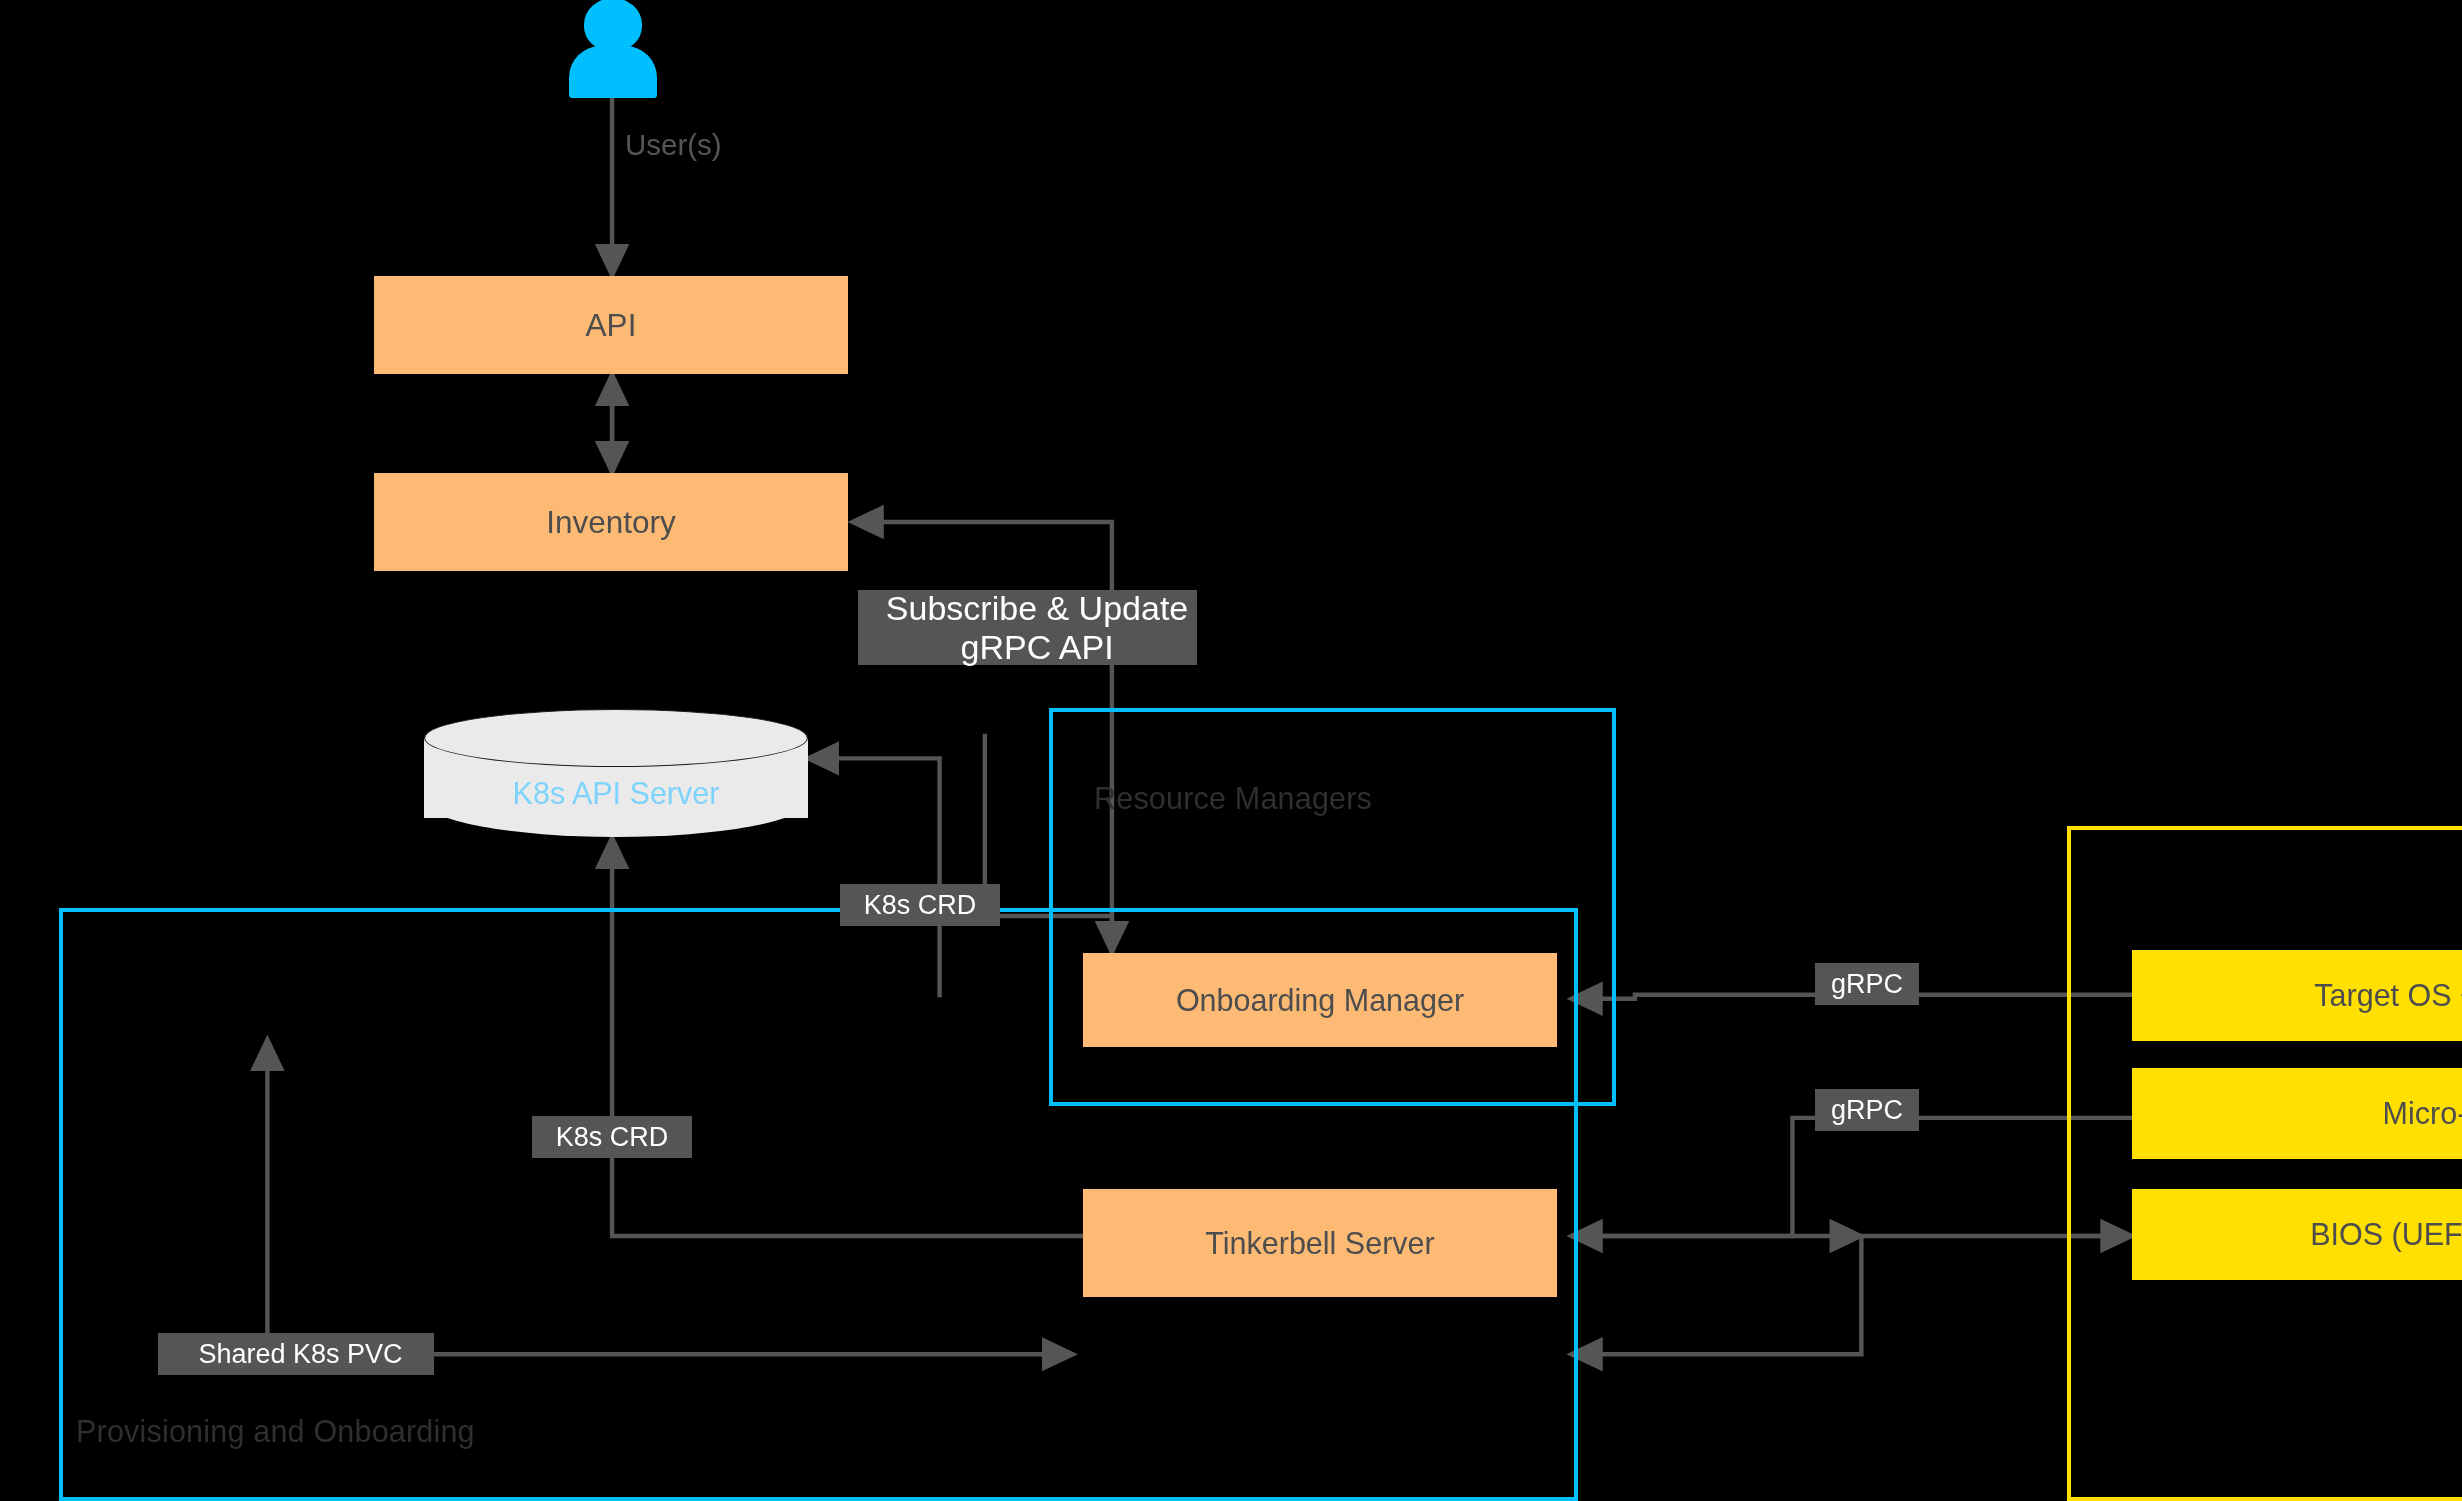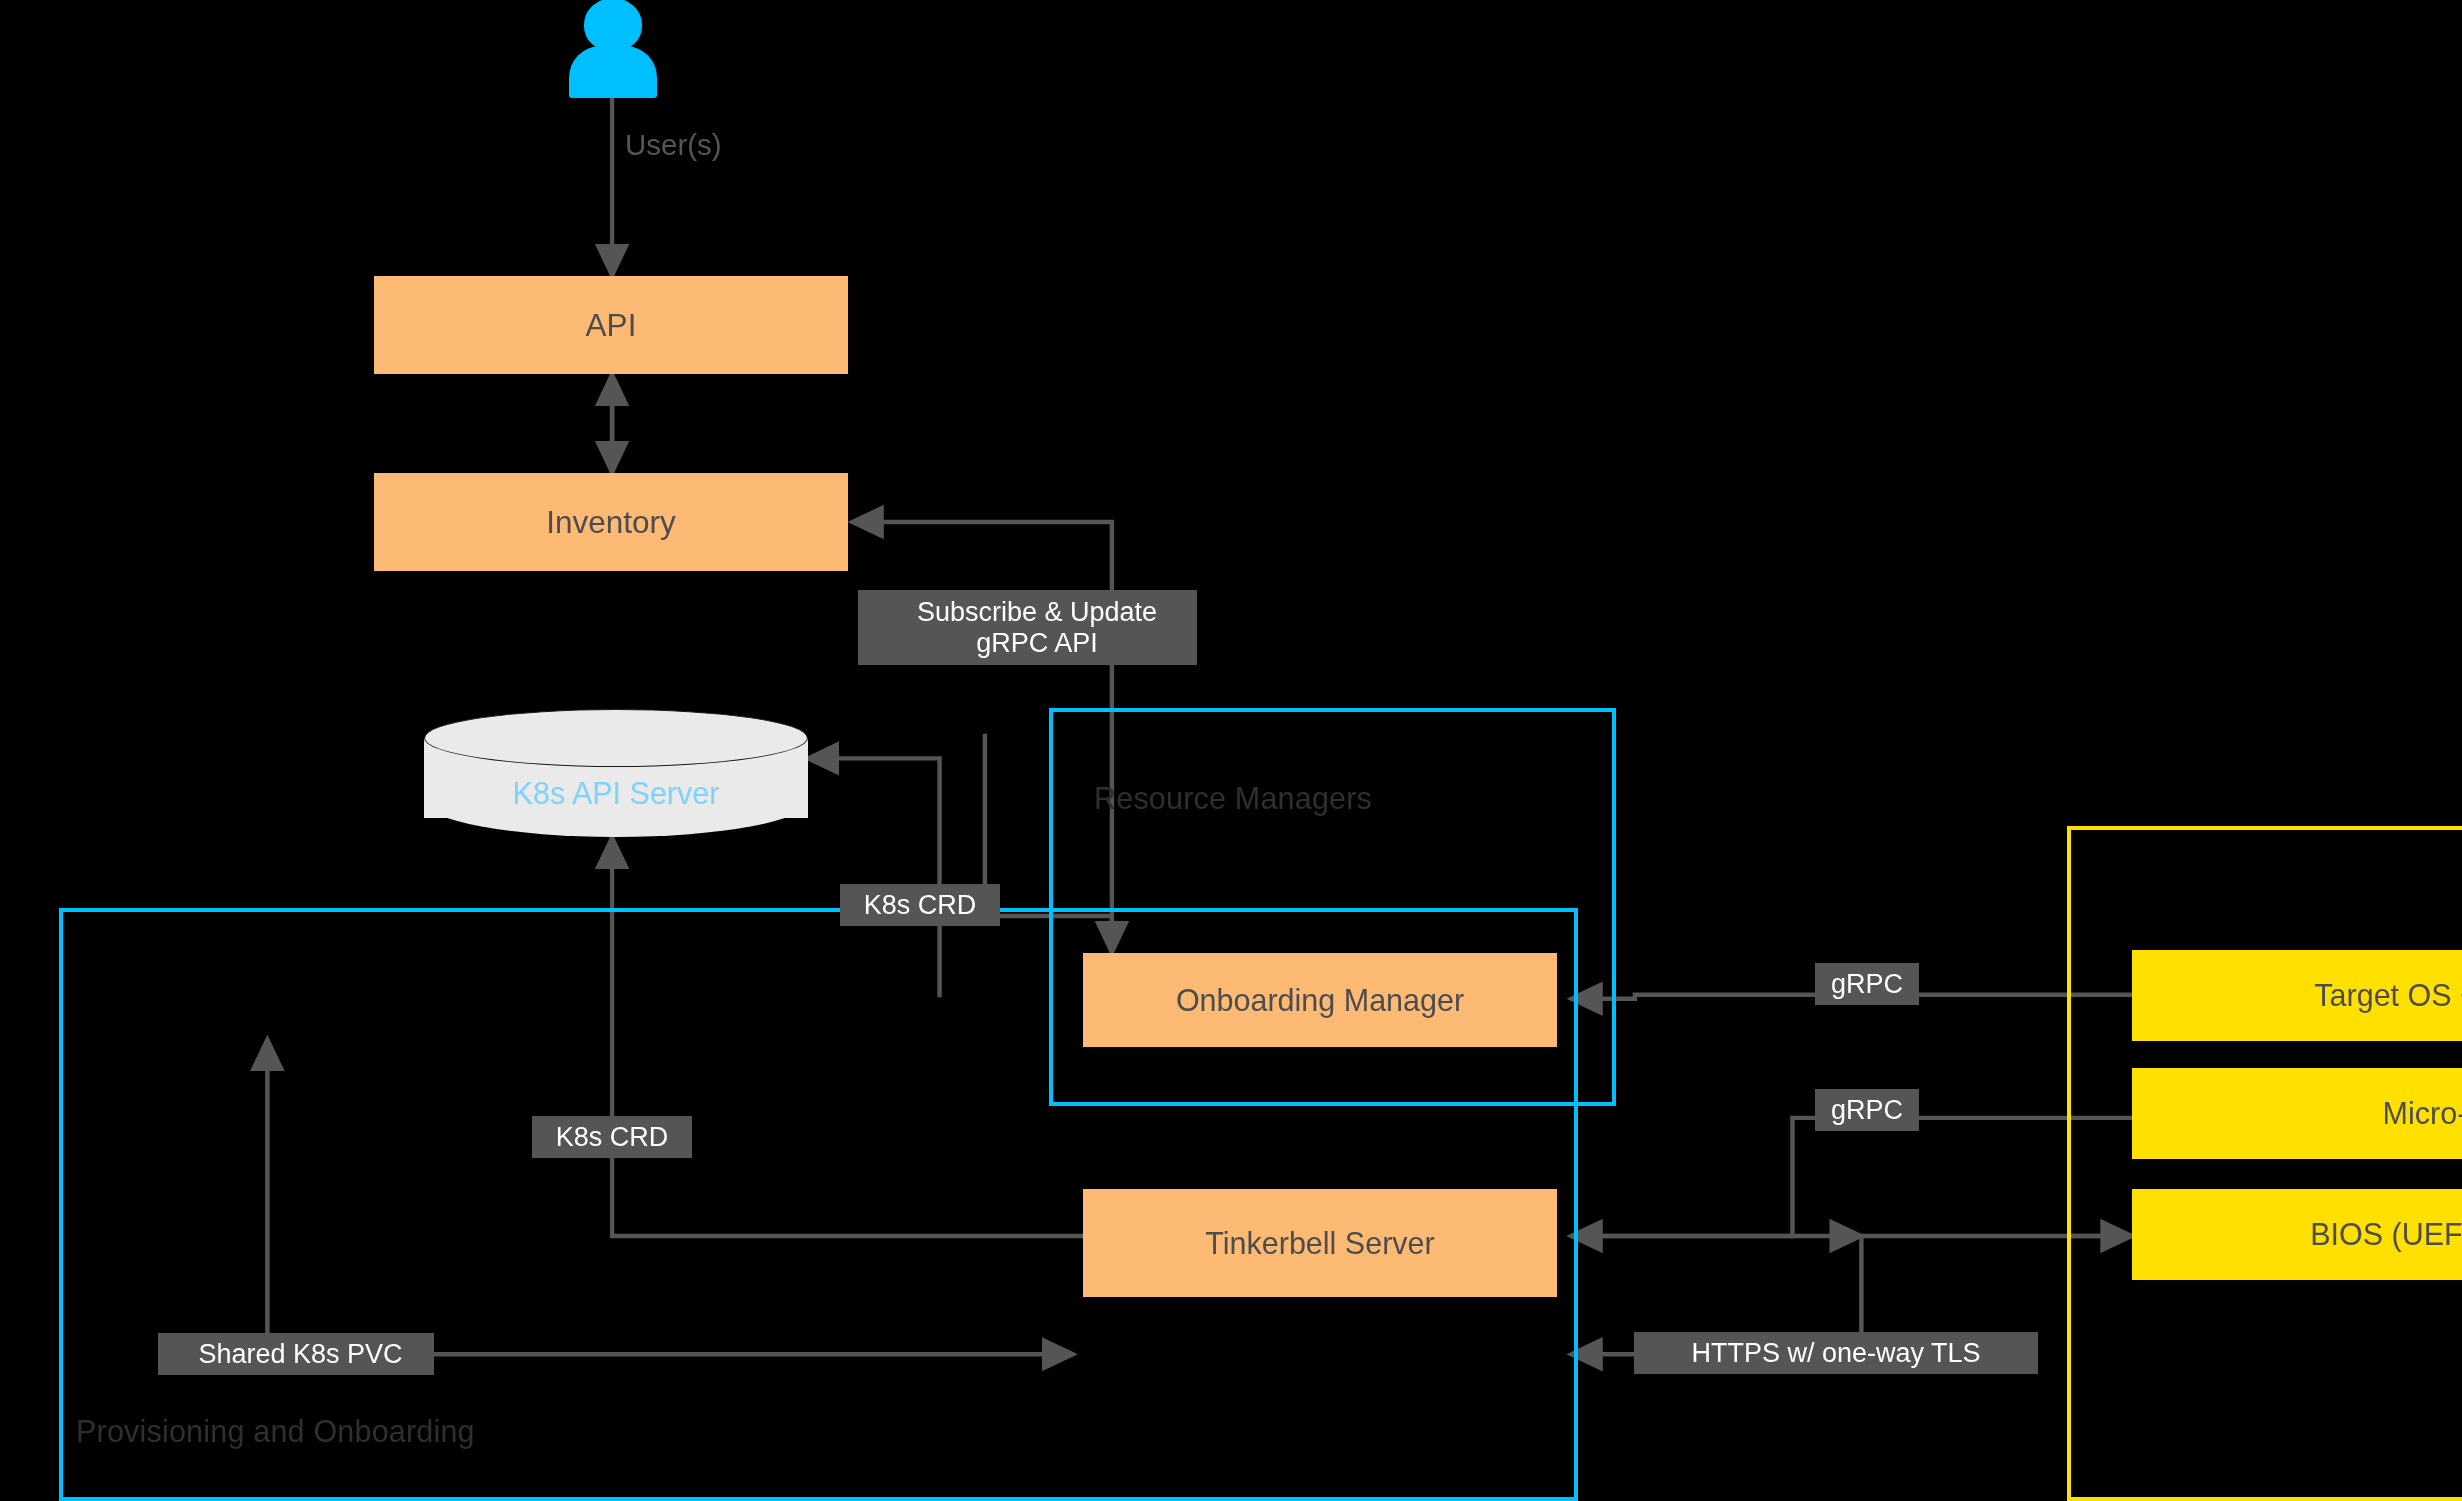--- a/index.html
+++ b/index.html
@@ -146,21 +146,21 @@
   </div>
 
   <div class="box yellow" style="left:2132px;top:1068px;width:630px;height:91px;font-size:30.5px;">
     <span>Micro-OS</span>
   </div>
 
   <div class="box yellow" style="left:2132px;top:1189px;width:630px;height:91px;font-size:30.5px;">
     <span>BIOS (UEFI) + iPXE</span>
   </div>
 
-  <div class="edge-label" style="left:858px;top:590px;width:339px;height:75px;font-size:27px;padding-left:24px;">
+  <div class="edge-label" style="left:858px;top:590px;width:339px;height:75px;font-size:34px;padding-left:24px;">
     <span>Subscribe &amp; Update</span>
     <span>gRPC API</span>
   </div>
 
   <div class="edge-label" style="left:840px;top:884px;width:160px;height:42px;font-size:27px;">
     <span>K8s CRD</span>
   </div>
 
   <div class="edge-label" style="left:532px;top:1116px;width:160px;height:42px;font-size:27px;">
     <span>K8s CRD</span>
@@ -171,18 +171,15 @@
   </div>
 
   <div class="edge-label" style="left:1815px;top:963px;width:104px;height:42px;font-size:27px;">
     <span>gRPC</span>
   </div>
 
   <div class="edge-label" style="left:1815px;top:1089px;width:104px;height:42px;font-size:27px;">
     <span>gRPC</span>
   </div>
 
-  <div class="edge-label" style="left:1634px;top:1332px;width:404px;height:42px;font-size:27px;">
-    <span>HTTPS w/ one-way TLS</span>
-  </div>
 
 </div>
 
 
 </body></html>

